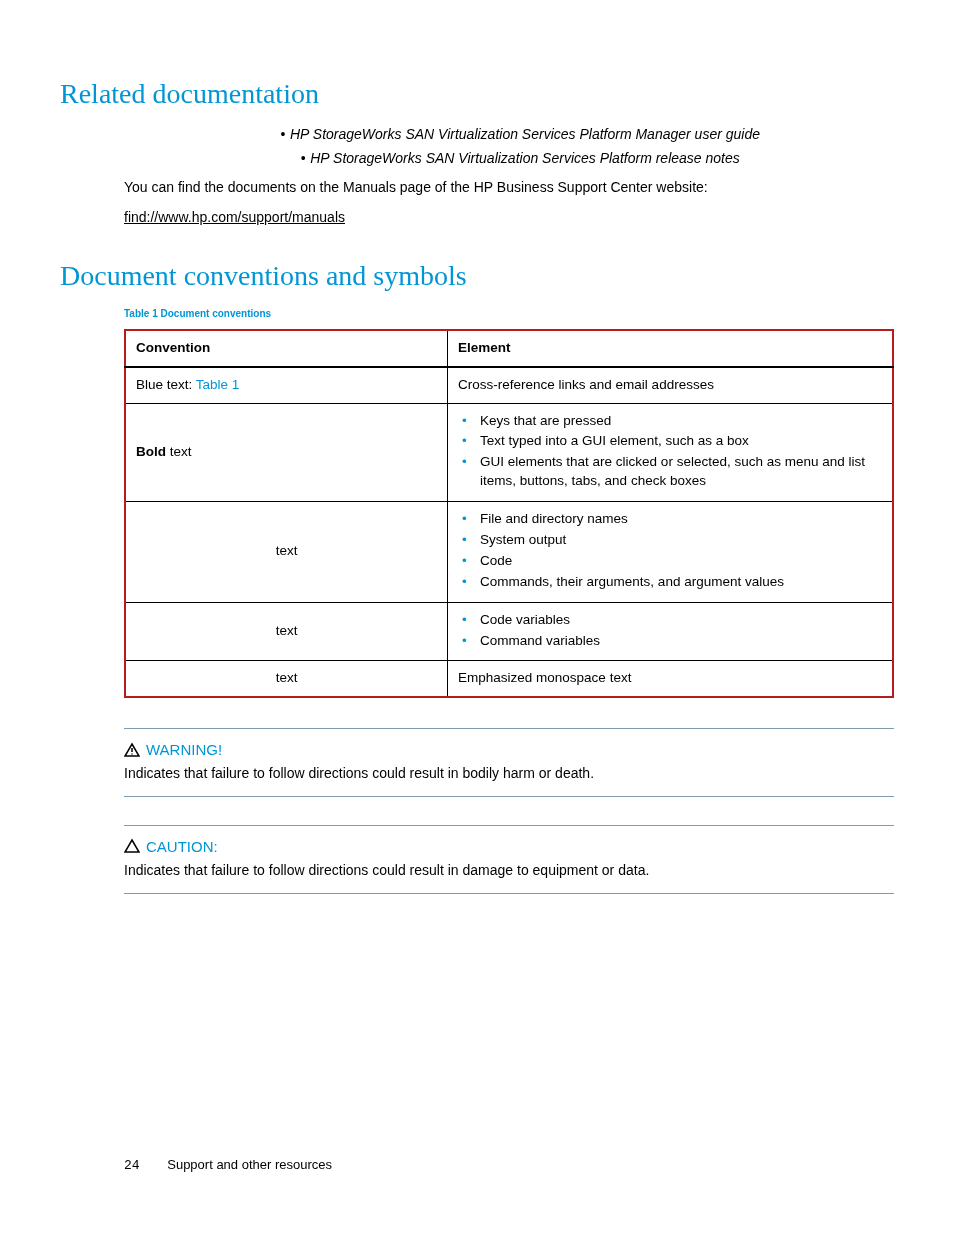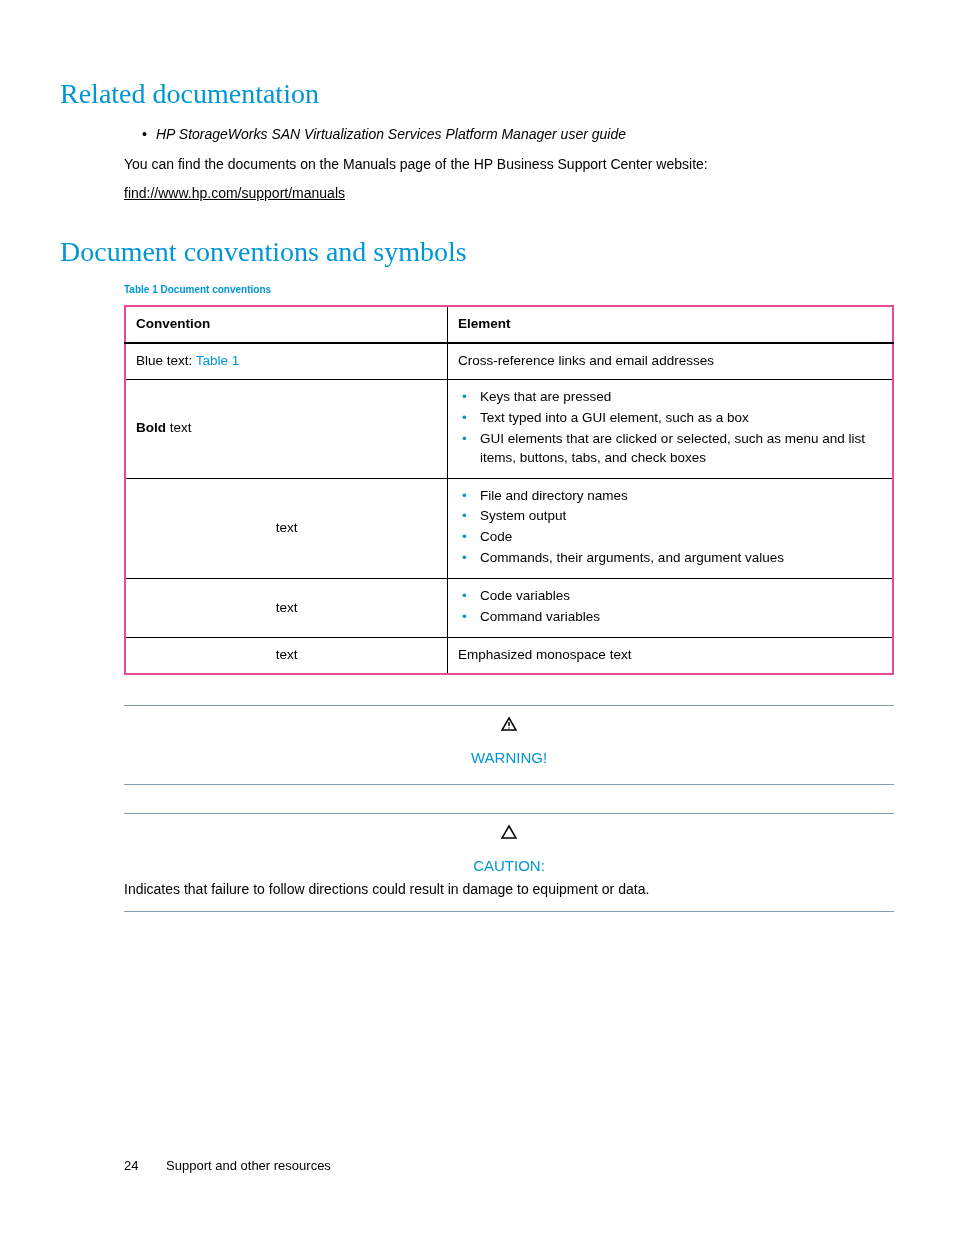--- a/index.html
+++ b/index.html
@@ -20,20 +20,21 @@
     color: #0096d6;
     font-size: 28px;
     margin-bottom: 12px;
     margin-top: 4px;
   }
   .body-text { margin-left: 64px; }
   .para { margin-bottom: 10px; }
   ul.doc-list {
     list-style: none;
     margin: 0 0 10px 18px;
+    text-align: center;
   }
   ul.doc-list li {
     font-style: italic;
     margin-bottom: 4px;
   }
   ul.doc-list li::before {
     content: "•";
     color: #000;
     font-style: normal;
     display: inline-block;
@@ -45,21 +46,21 @@
   .bold { font-weight: bold; }
   .table-title {
     color: #0096d6;
     font-weight: bold;
     margin: 6px 0 8px 0;
     font-size: 10px;
   }
   table.conv {
     width: 100%;
     border-collapse: collapse;
-    border: 2px solid #ec4899;
+    border: 2px solid #b91c1c;
     margin-bottom: 30px;
   }
   table.conv th, table.conv td {
     border: 1px solid #000;
     padding: 8px 10px;
     vertical-align: middle;
     text-align: left;
     font-size: 13.5px;
   }
   table.conv th {
@@ -88,46 +89,46 @@
     border-bottom: 1.5px solid #7e9bb0;
     padding: 10px 0 12px 0;
     margin-bottom: 28px;
   }
   .admon-head {
     color: #0096d6;
     font-size: 15px;
     margin-bottom: 4px;
     display: flex;
     align-items: center;
-    gap: 15px;
-    flex-direction: column;
+    gap: 6px;
   }
   .admon-icon {
     width: 16px; height: 16px;
     display: inline-flex;
     justify-content: center;
     align-items: center;
   }
   .admon-icon svg { stroke: #000; fill: none; stroke-width: 1.5; }
   .footer {
     position: absolute;
     bottom: 60px;
     left: 124px;
     font-size: 13px;
   }
-  .footer .pnum { display: inline-block; margin-right: 24px; }
+  .footer .pnum { display: inline-block; margin-right: 24px; font-family: Liberation Mono, monospace; }
   .sec2 { margin-top: 28px; }
 </style>
 </head>
 <body>
 
 <h1>Related documentation</h1>
 <div class="body-text">
   <ul class="doc-list">
     <li>HP StorageWorks SAN Virtualization Services Platform Manager user guide</li>
+    <li>HP StorageWorks SAN Virtualization Services Platform release notes</li>
   </ul>
   <p class="para">You can find the documents on the Manuals page of the HP Business Support Center website:</p>
   <p class="para">
     <a class="link" href="#">find://www.hp.com/support/manuals</a>
   </p>
 </div>
 
 <h1 class="sec2">Document conventions and symbols</h1>
 <div class="body-text">
   <div class="table-title">Table 1 Document conventions</div>
@@ -189,20 +190,21 @@
     <div class="admon-head">
       <span class="admon-icon">
         <svg viewBox="0 0 16 16">
             <polygon points="8,2 15,14 1,14"></polygon>
             <line x1="8" y1="6" x2="8" y2="10"></line>
             <line x1="8" y1="11.5" x2="8" y2="12.5"></line>
           </svg>
       </span>
       <span>WARNING!</span>
     </div>
+    <div>Indicates that failure to follow directions could result in bodily harm or death.</div>
   </div>
 
   <div class="admon">
     <div class="admon-head">
       <span class="admon-icon">
         <svg viewBox="0 0 16 16">
             <polygon points="8,2 15,14 1,14"></polygon>
           </svg>
       </span>
       <span>CAUTION:</span>

